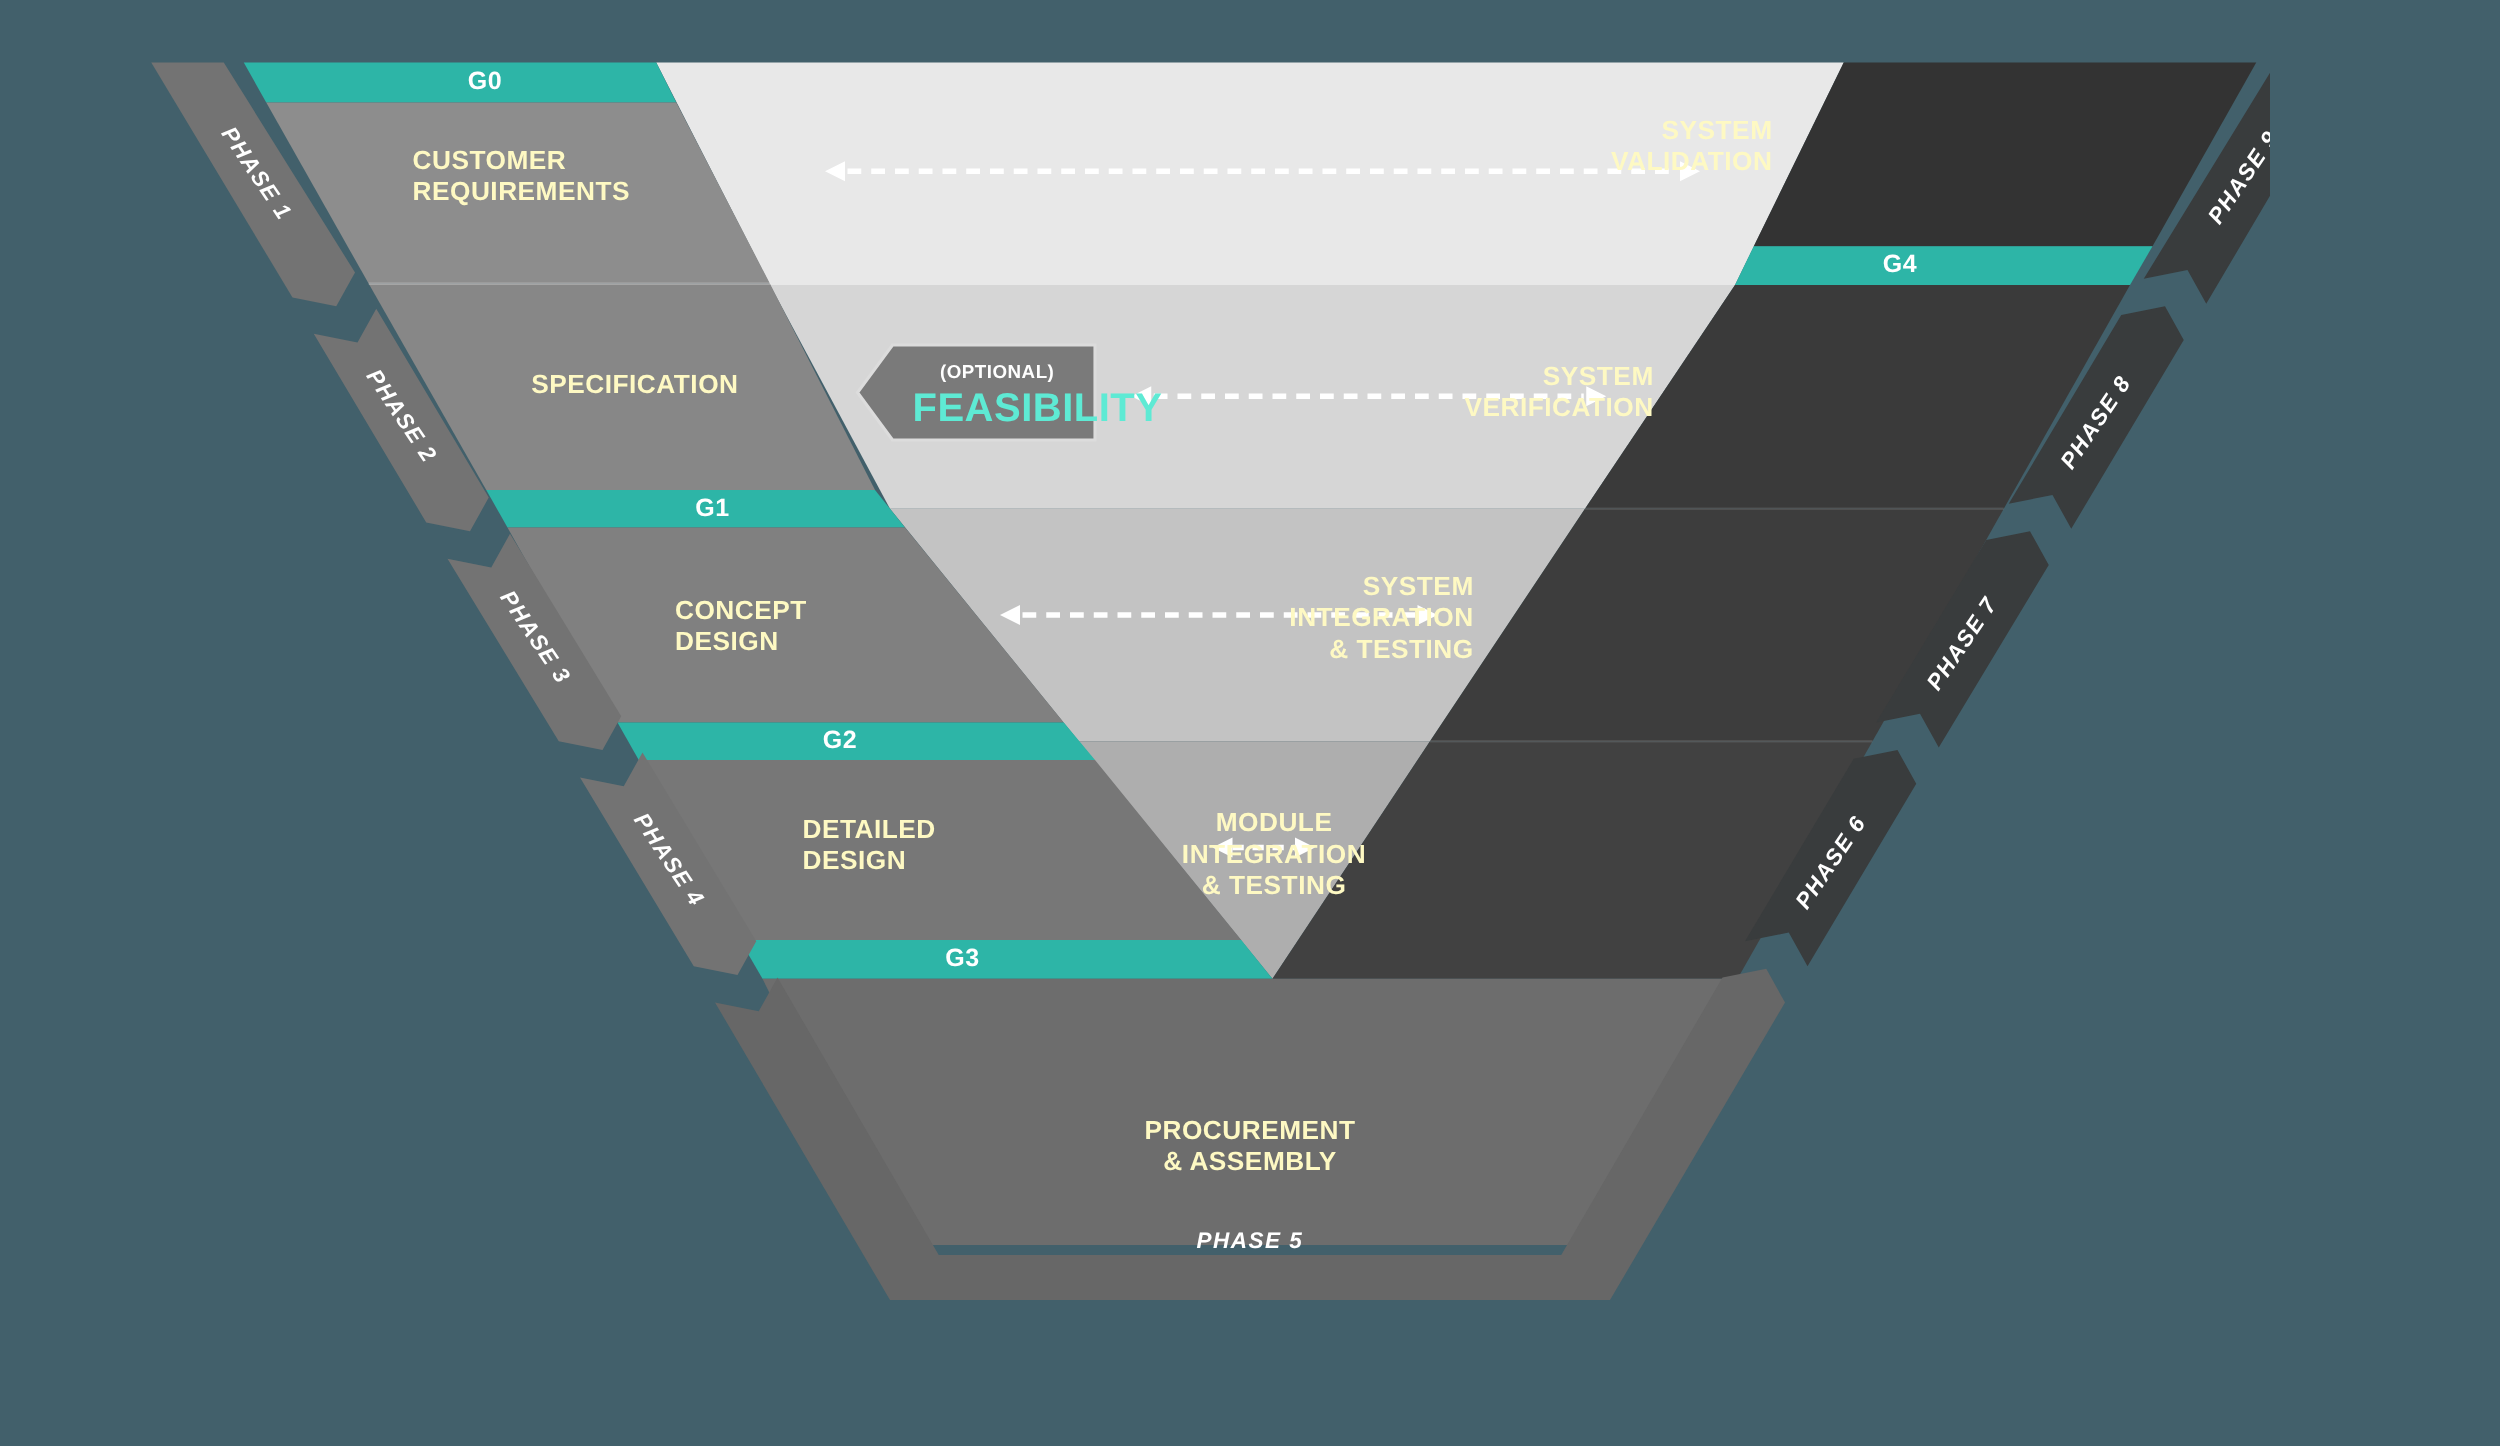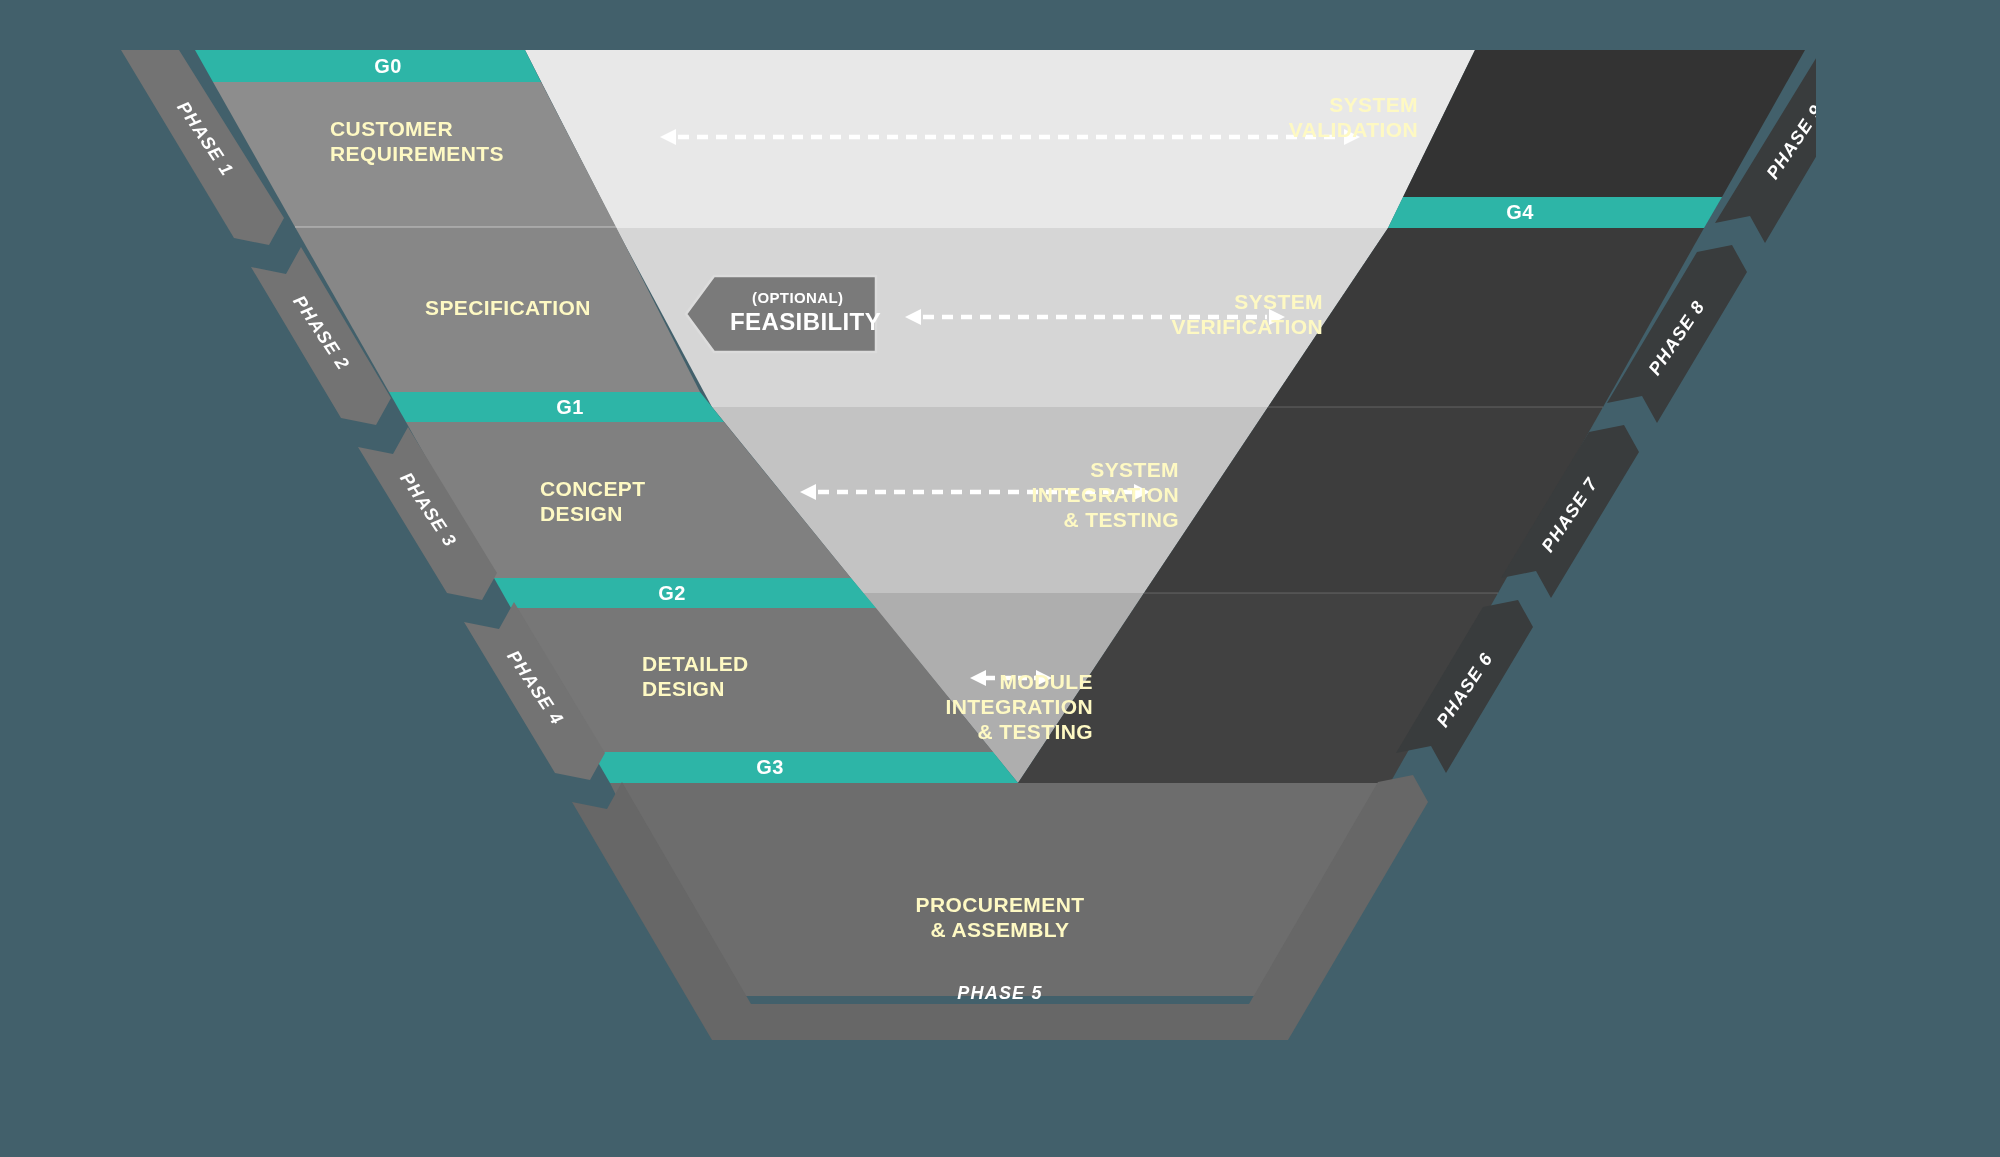--- a/index.html
+++ b/index.html
@@ -21,21 +21,21 @@
     transform:translate(-50%,-50%); letter-spacing:0.5px;
   }
   .phase-lbl {
     position:absolute; color:#ffffff; font-weight:bold; font-style:italic;
     font-size:18px; letter-spacing:1.2px; white-space:nowrap;
   }
   .phase-lbl.rot-l { transform:translate(-50%,-50%) rotate(56deg); }
   .phase-lbl.rot-r { transform:translate(-50%,-50%) rotate(-56deg); }
   .phase-lbl.rot-0 { transform:translate(-50%,-50%); }
   .feas-opt  { position:absolute; color:#fff; font-weight:bold; font-size:15px; letter-spacing:0.4px; }
-  .feas-main { position:absolute; color:#ffffff; font-weight:bold; font-size:24px; letter-spacing:0.4px; }
+  .feas-main { position:absolute; color:#5eead4; font-weight:bold; font-size:32px; letter-spacing:0.4px; }
   .ctrx { transform:translateX(-50%); }
 </style>
 </head>
 <body>
 
 <div class="stage">
 
   <svg width="2000" height="1157" viewBox="0 0 2000 1157">
 
     <polygon fill="#e8e8e8" points="525,50 1475,50 1388,228 616,228"></polygon>
@@ -116,21 +116,21 @@
   <div class="lbl alignc ctrx" style="left:1000px; top:853px;margin-top:39px;">PROCUREMENT
 &amp; ASSEMBLY</div>
 
   <div class="lbl alignr" style="right:398px; top:92px;">SYSTEM
 VALIDATION</div>
   <div class="lbl alignr" style="right:493px; top:289px;">SYSTEM
 VERIFICATION</div>
   <div class="lbl alignr" style="right:637px; top:457px;">SYSTEM
 INTEGRATION
 &amp; TESTING</div>
-  <div class="lbl alignr" style="right:723px; top:669px;">MODULE
+  <div class="lbl alignr" style="right:723px; top:646px;text-align:center;">MODULE
 INTEGRATION
 &amp; TESTING</div>
 
   <div class="feas-opt" style="left:730px; top:289px;margin-left:22px;">(OPTIONAL)</div>
   <div class="feas-main" style="left:730px; top:308px;">FEASIBILITY</div>
 
   <div class="phase-lbl rot-l" style="left:205px; top:139px;">PHASE 1</div>
   <div class="phase-lbl rot-l" style="left:321px; top:333px;">PHASE 2</div>
   <div class="phase-lbl rot-l" style="left:428px; top:510px;">PHASE 3</div>
   <div class="phase-lbl rot-l" style="left:535px; top:688px;">PHASE 4</div>

